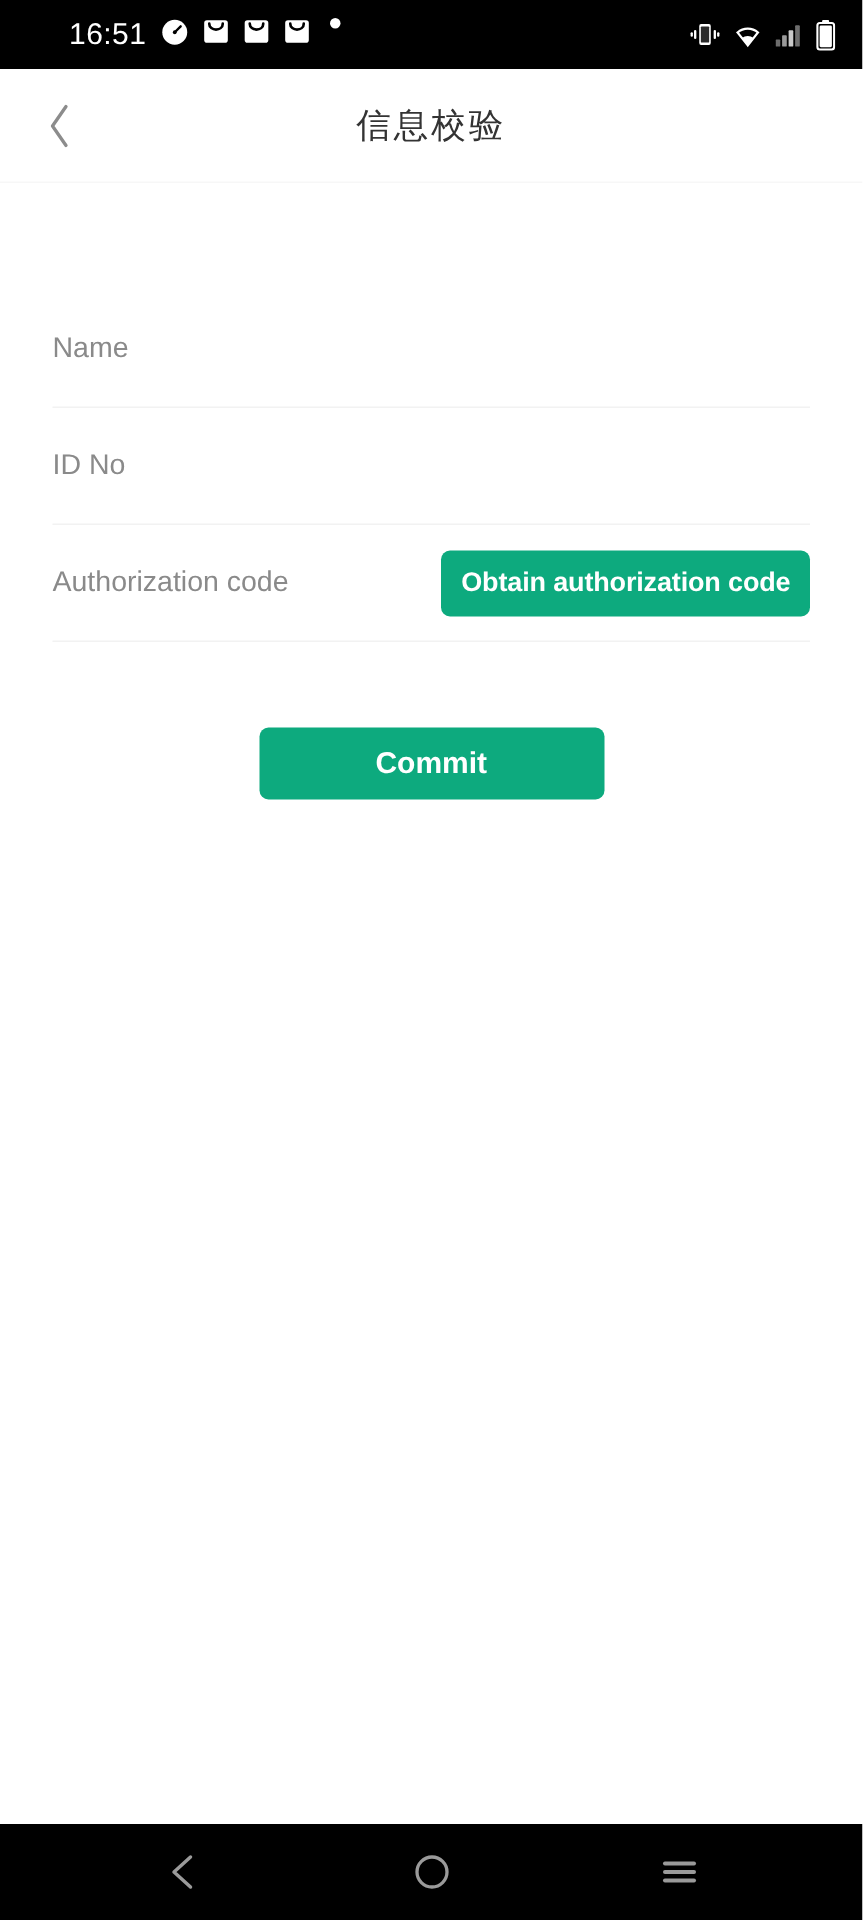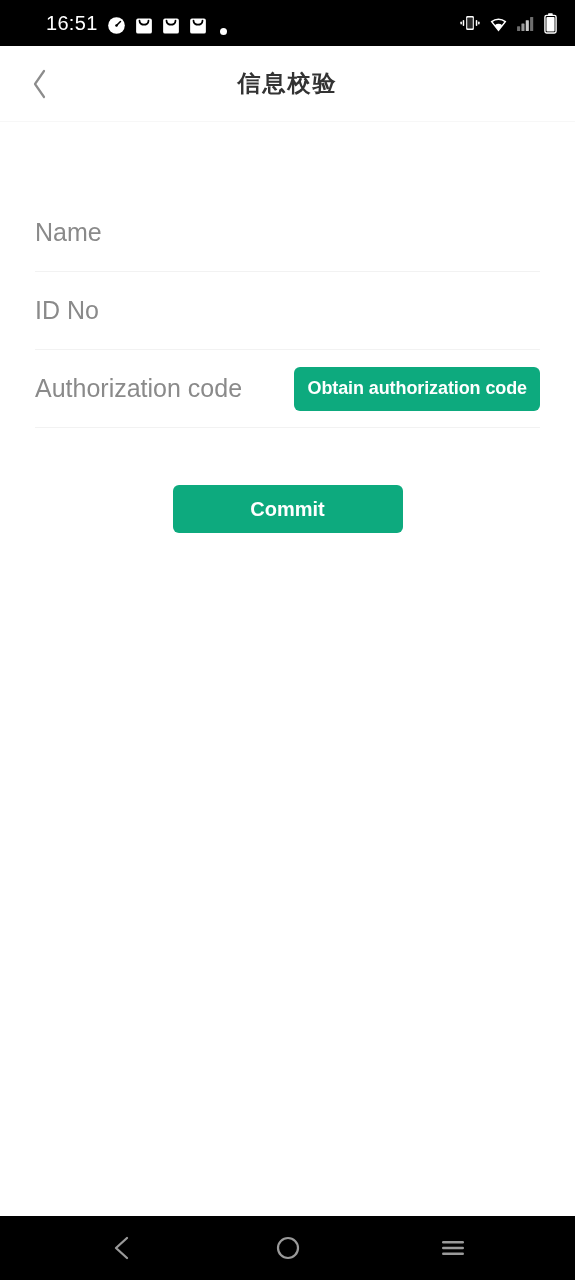--- a/index.html
+++ b/index.html
@@ -17,21 +17,21 @@
   }
 
   
   #status-bar {
     height:46px; flex:0 0 46px;
     background:#000000;
     display:flex; align-items:center;
     padding:0 18px 0 46px;
     position:relative;
   }
-  #status-left { display:flex; align-items:flex-end; gap:9px; }
+  #status-left { display:flex; align-items:flex-start; gap:9px; }
   #status-time {
     color:#ffffff; font-size:20px; letter-spacing:0.3px;
     font-family:"Liberation Sans", sans-serif;
   }
   #status-right {
     margin-left:auto; display:flex; align-items:center; gap:8px;
   }
   .sicon { display:block; }
 
   .notif-dot {
@@ -51,38 +51,37 @@
     position:absolute; left:10px; top:0;
     width:60px; height:76px;
     display:flex; align-items:center; justify-content:center;
     cursor:pointer;
   }
   #page-title {
     width:100%; text-align:center;
     font-size:23px; color:#333333;
     letter-spacing:2px;
     font-family:"Liberation Sans", sans-serif;
-    font-weight:bold;
   }
 
   
   #content { flex:1 1 auto; background:#ffffff; position:relative; }
 
   .form-area { padding-top:72px; }
 
   .field-row {
     margin:0 35px;
     height:78px;
     display:flex; align-items:center;
     border-bottom:1px solid #f2f2f2;
     position:relative;
   }
   .field-input {
     border:none; outline:none; background:transparent;
-    font-size:25px; color:#333333;
+    font-size:19px; color:#333333;
     font-family:"Liberation Sans", sans-serif;
     height:100%; flex:1 1 auto; padding:0;
     min-width:0;
   }
   .field-input::placeholder { color:#8a8a8a; opacity:1; }
 
   #obtain-code-button {
     flex:0 0 auto;
     background:#0daa7e;
     color:#ffffff;

